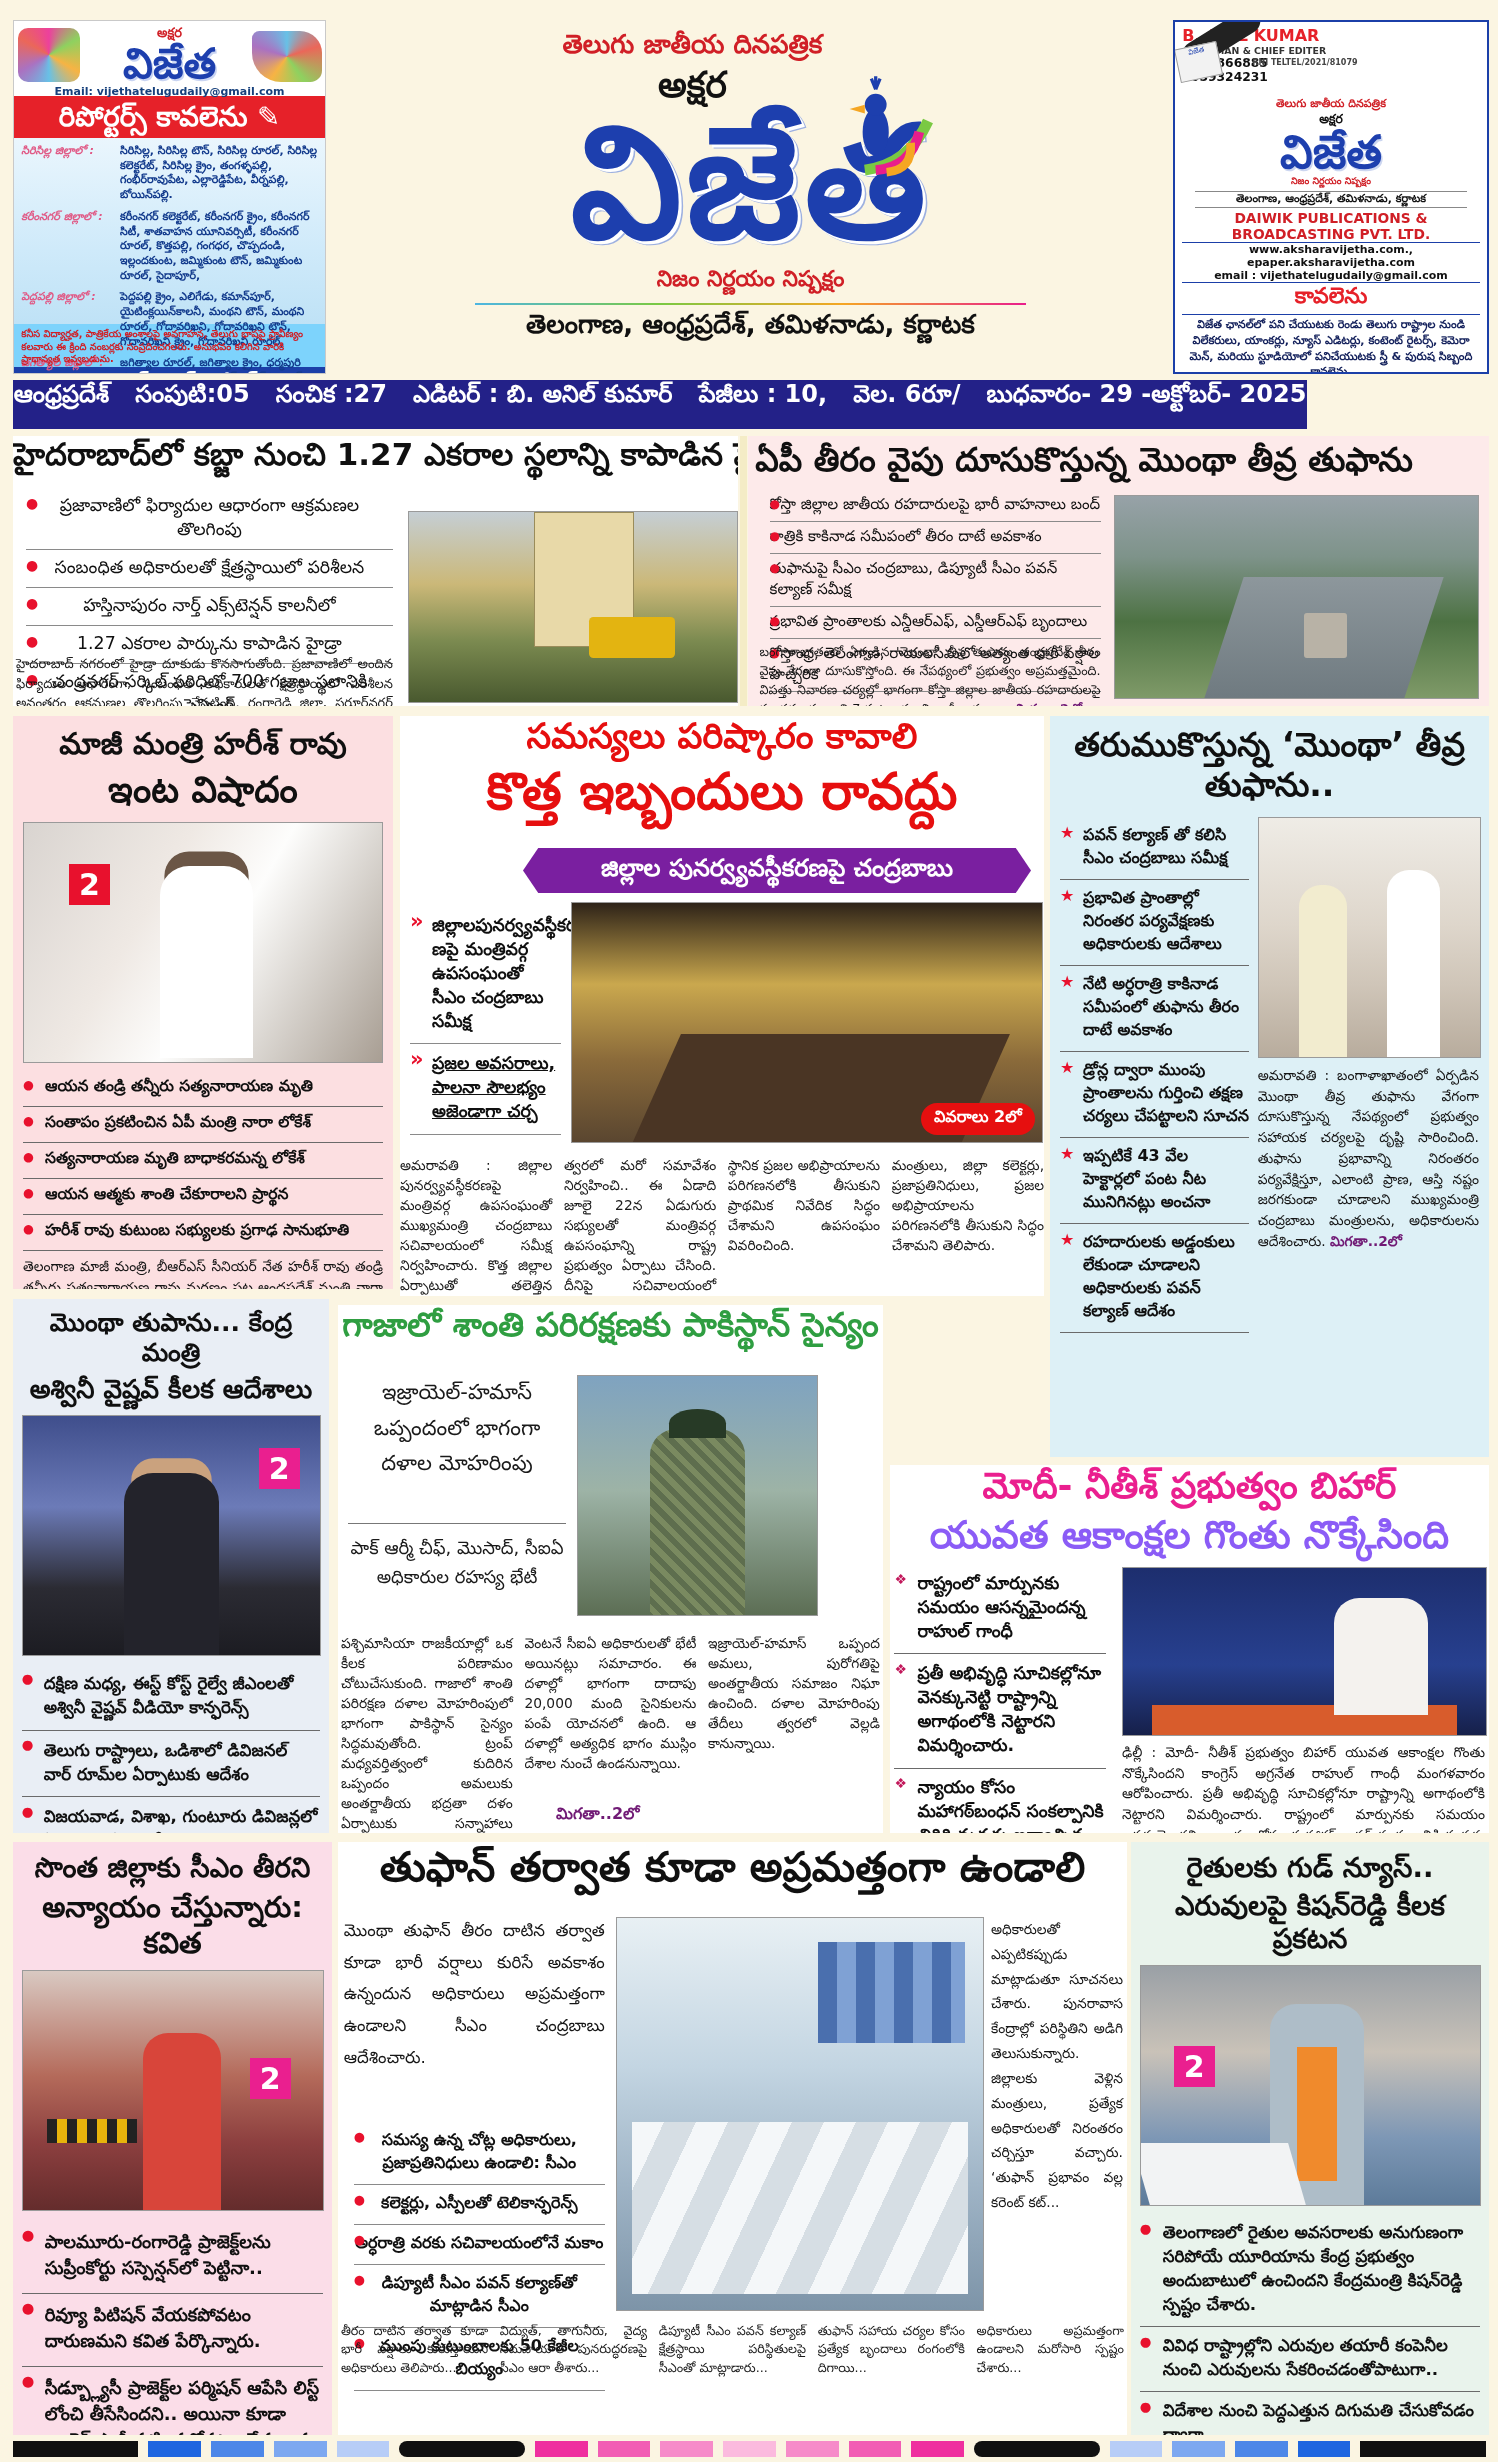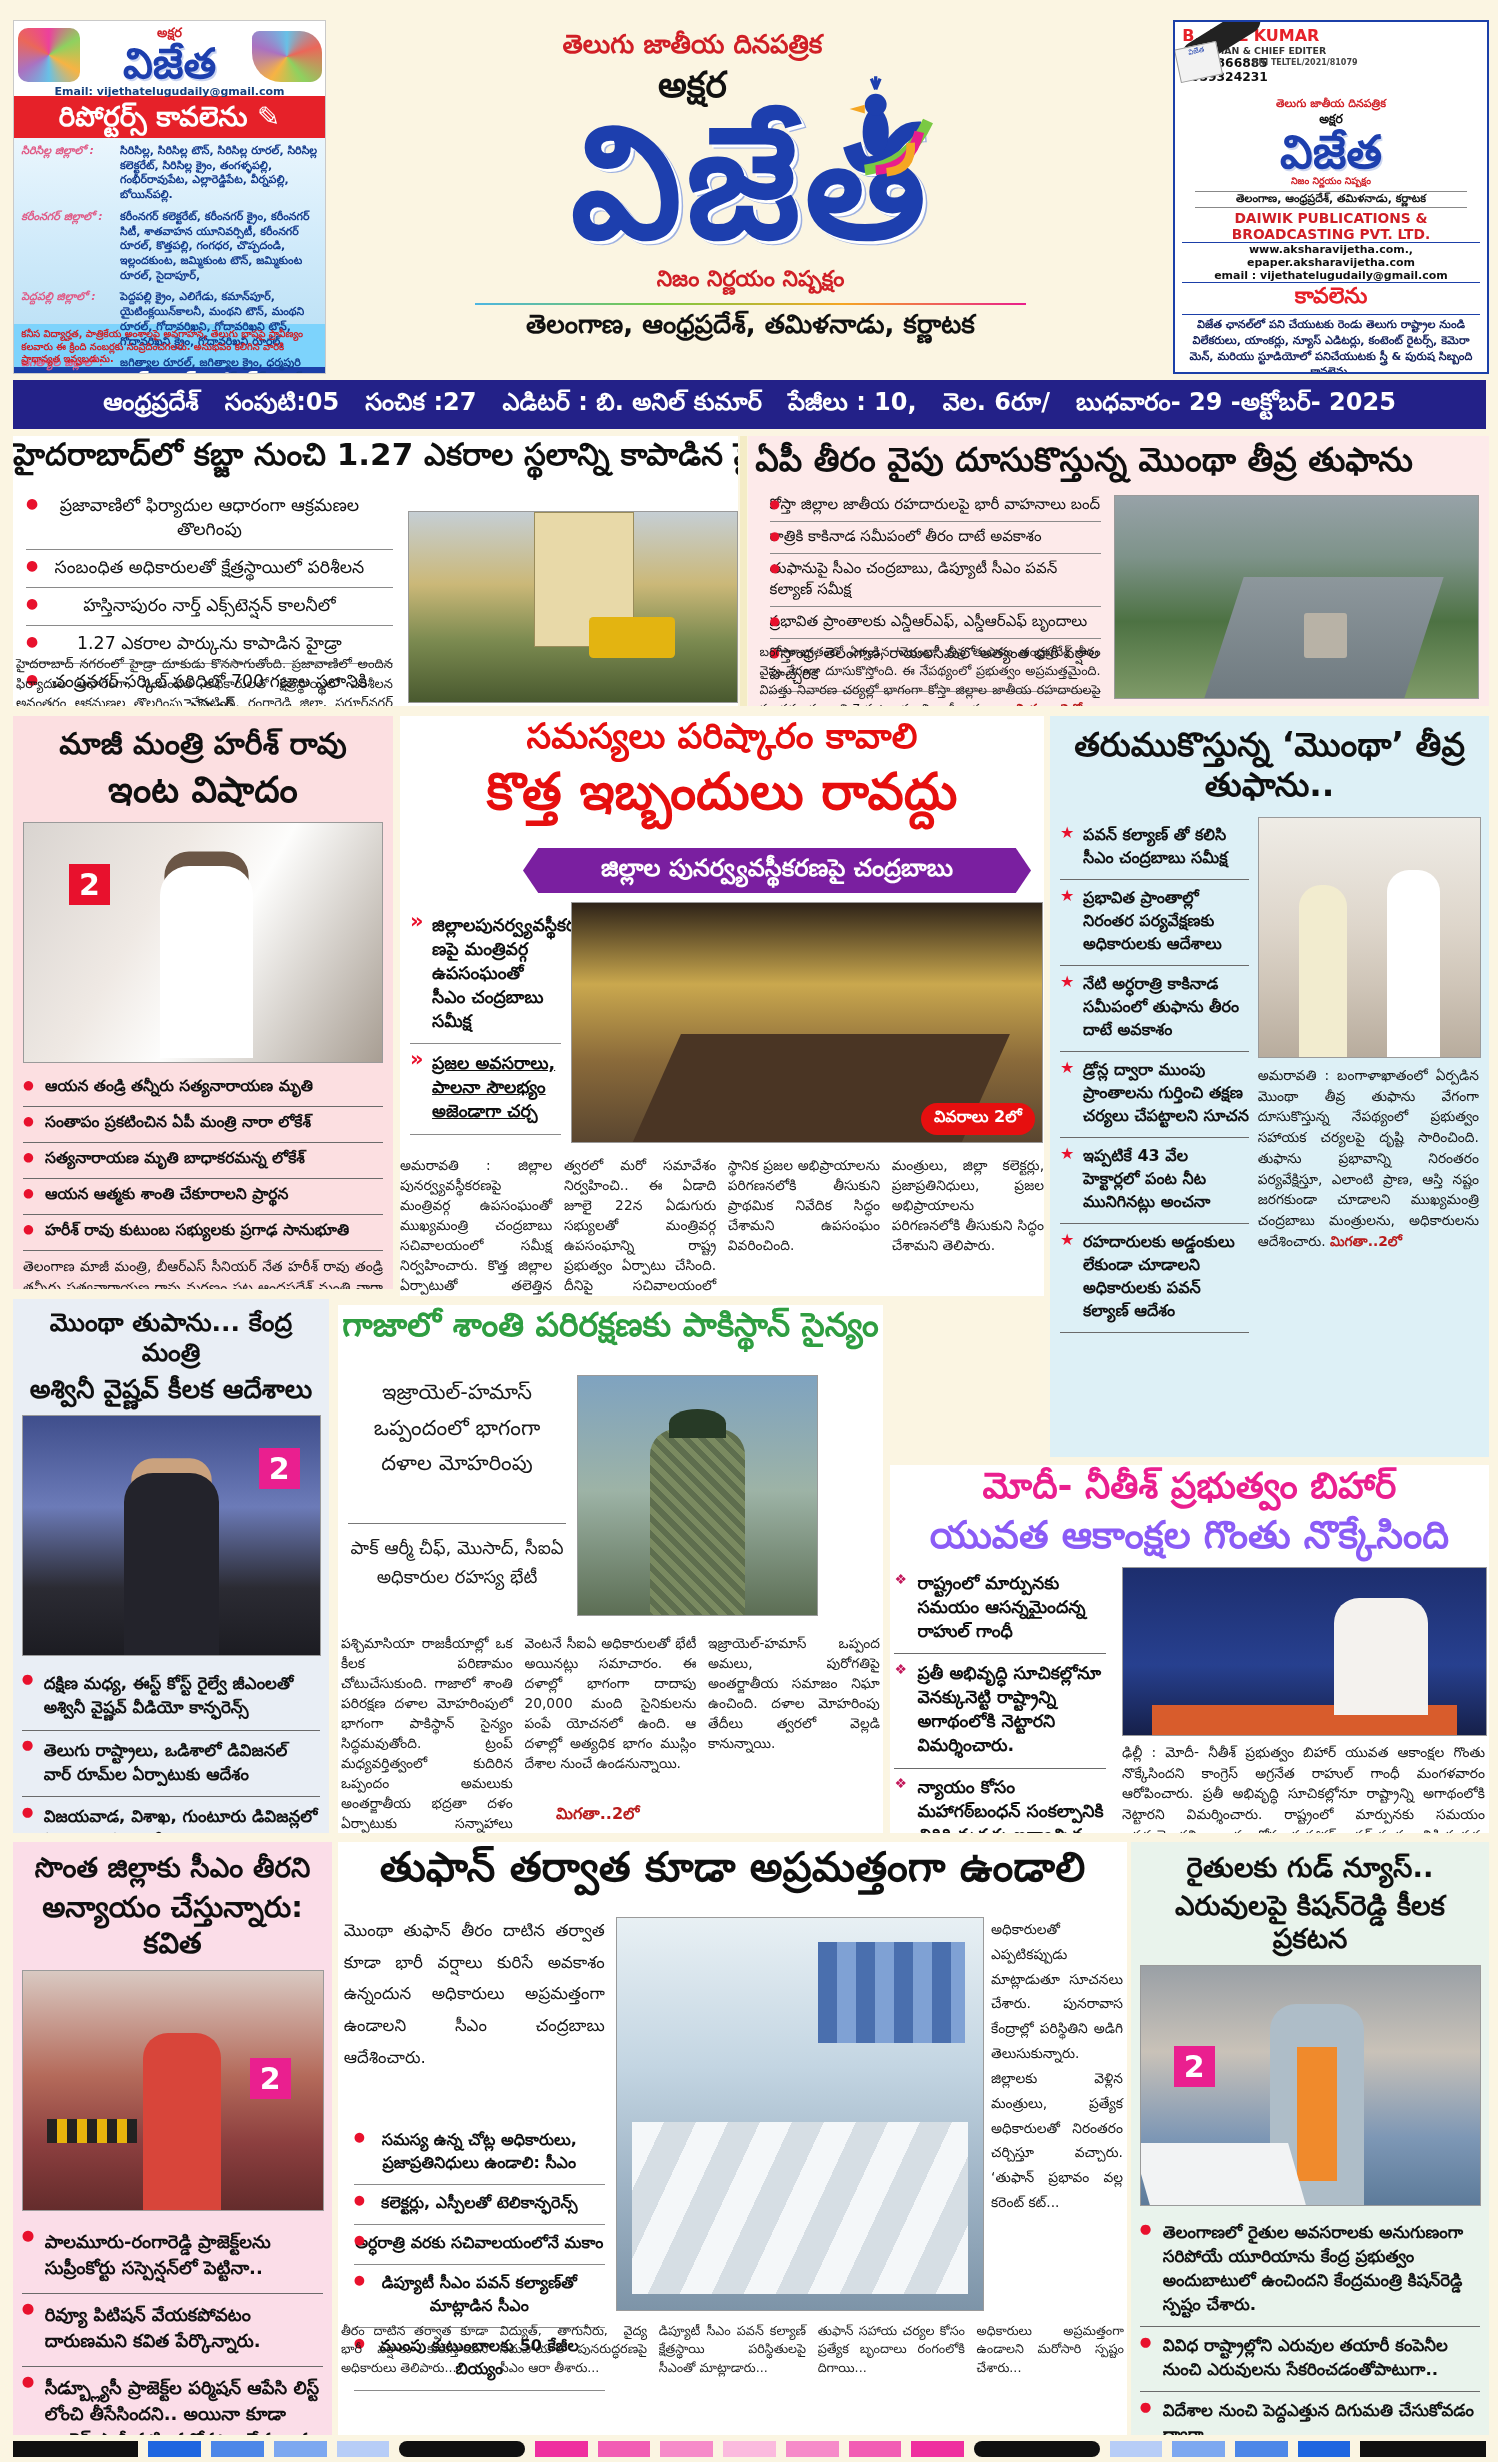--- a/index.html
+++ b/index.html
@@ -12,21 +12,21 @@
   .badge{position:absolute;width:41px;height:41px;color:#fff;font-size:30px;font-weight:bold;
          display:flex;align-items:center;justify-content:center;}
   .badge.red{background:#e8112d;} .badge.pink{background:#ea1f8f;}
   ul.bl{list-style:none;margin:0;padding:0;}
   ul.bl li{position:relative;padding:6.5px 0 6.5px 22px;border-bottom:1.5px solid #6a6a6a;color:#101010;}
   ul.bl.nodiv li{border-bottom:1.5px solid #8a8a8a;margin-left:10px;}
   ul.bl li::before{content:"●";color:#e8112d;position:absolute;left:0;top:6.5px;font-size:0.8em;}
   ul.bl.star li::before{content:"★";color:#e8112d;font-size:1em;}
   ul.bl.arrow li::before{content:"»";color:#e8112d;font-weight:bold;font-size:1.2em;top:2.9px;}
   ul.bl.diam li::before{content:"❖";color:#c2185b;}
-  .cont{color:#b91c1c;font-weight:bold;}
+  .cont{color:#701a75;font-weight:bold;}
   .cols{display:flex;gap:11.6px;}
   .cols .col{flex:1;font-size:13.8px;line-height:1.45;color:#1a1a1a;text-align:justify;}
   .ribbon{background:#7a1fa0;color:#fff;display:flex;align-items:center;justify-content:center;
           clip-path:polygon(0 50%,3% 0,97% 0,100% 50%,97% 100%,3% 100%);}
   .redpill{background:#e60f0f;color:#fff;border-radius:22px;padding:4.4px 13px;font-weight:bold;}
   .rule{height:2.2px;background:linear-gradient(90deg,#4db6e2,#7ac943,#f5a623,#e91e8c);}
   .smallbody{font-size:14.5px;line-height:1.5;color:#161616;text-align:justify;}
   .swatches{display:flex;align-items:center;gap:10px;}
   .swatches div{height:16px;}
 </style>
@@ -116,21 +116,21 @@
       <div style="color:#d01f26;font-weight:bold;font-size:13.8px;margin-top:2.2px;">DAIWIK PUBLICATIONS &amp; BROADCASTING PVT. LTD.</div>
       <div style="color:#111;font-weight:bold;font-size:11px;border-top:1.5px solid #1b3fa8;">www.aksharavijetha.com., epaper.aksharavijetha.com</div>
       <div style="color:#111;font-weight:bold;font-size:11px;">email : vijethatelugudaily@gmail.com</div>
       <div style="color:#e62129;font-weight:bold;font-size:22px;border-top:1.5px solid #1b3fa8;">కావలెను</div>
       <div style="color:#14215c;font-weight:bold;font-size:11.2px;line-height:1.4;text-align:center;border-top:1.5px solid #1b3fa8;padding-top:2.2px;">విజేత ఛానల్‌లో పని చేయుటకు రెండు తెలుగు రాష్ట్రాల నుండి విలేకరులు, యాంకర్లు, న్యూస్ ఎడిటర్లు, కంటెంట్ రైటర్స్, కెమెరా మెన్, మరియు స్టూడియోలో పనిచేయుటకు స్త్రీ &amp; పురుష సిబ్బంది కావలెను.</div>
       
       
     </div>
   </div>
 
-  <div class="abs" style="left:13px;top:380px;width:1473px;height:49px;background:#232188;color:#fff;display:flex;align-items:center;justify-content:center;">
+  <div class="abs" style="left:13px;top:380px;width:1294px;height:49px;background:#232188;color:#fff;display:flex;align-items:flex-start;justify-content:center;">
     <div style="display:flex;gap:26px;font-weight:bold;font-size:24px;">
         <span>ఆంధ్రప్రదేశ్</span>
         <span>సంపుటి:05</span>
         <span>సంచిక :27</span>
         <span>ఎడిటర్ : బి. అనిల్ కుమార్</span>
         <span>పేజీలు : 10,</span>
         <span>వెల. 6రూ/</span>
         <span>బుధవారం- 29 -అక్టోబర్- 2025</span>
       </div>
   </div>

